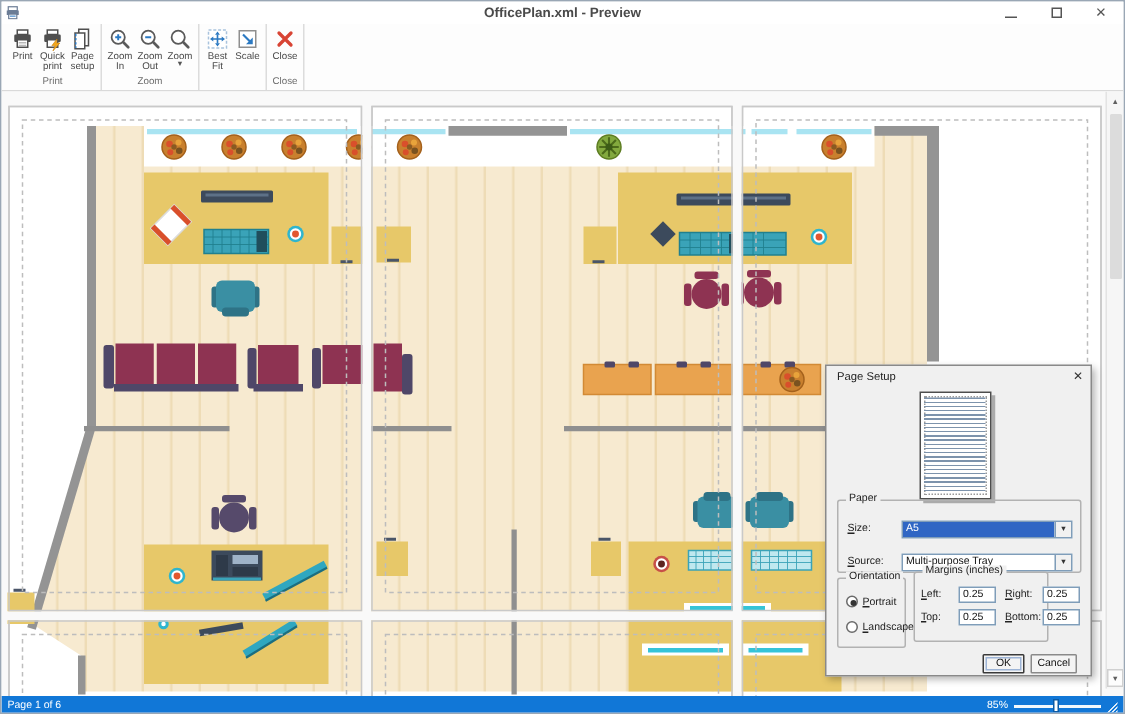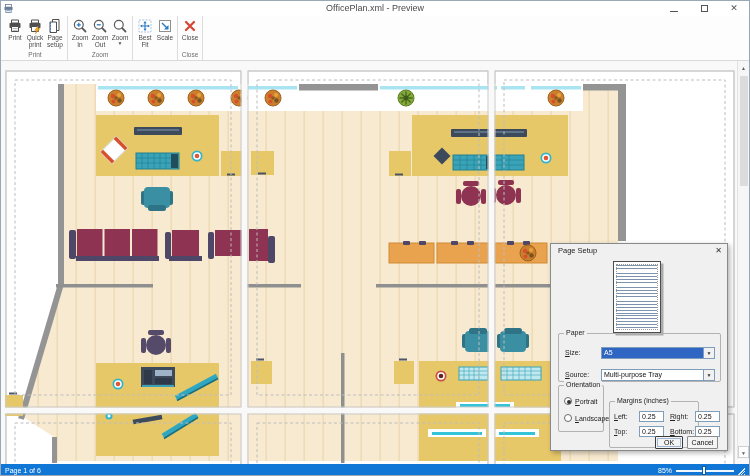--- a/index.html
+++ b/index.html
@@ -1,21 +1,21 @@
 <!DOCTYPE html>
 <html><head>
 <meta charset="utf-8">
 <style>
   html,body{margin:0;padding:0;background:#dfe3e8;}
   *{box-sizing:border-box;font-family:"Liberation Sans",sans-serif;}
   .window{position:relative;width:750px;height:476px;background:#fff;border:1px solid #9aa7b5;overflow:hidden;}
   
   .titlebar{position:relative;height:15px;background:#fff;display:flex;align-items:center;}
   .title-icon{position:absolute;left:3px;top:3px;width:9px;height:9px;}
-  .title-text{flex:1;text-align:center;font-size:9px;color:#4a4a4a;line-height:15px;}
+  .title-text{flex:1;text-align:center;font-size:9px;color:#4a4a4a;line-height:15px;font-weight:bold;}
   .winbtns{position:absolute;right:0;top:0;height:15px;display:flex;}
   .winbtn{width:30px;height:15px;display:flex;align-items:center;justify-content:center;color:#555;}
   .glyph-min{width:8px;height:1px;background:#555;margin-top:5px;}
   .glyph-max{width:7px;height:7px;border:1px solid #555;}
   .glyph-close{font-size:9px;line-height:9px;color:#555;}
   
   .toolbar{height:45px;border-bottom:1px solid #d9d9d9;display:flex;background:#fdfdfd;padding-left:2px;}
   .tgroup{display:flex;flex-direction:column;border-right:1px solid #dcdcdc;padding:0 2px;}
   .tbtns{display:flex;flex:1;}
   .tbtn{width:20px;display:flex;flex-direction:column;align-items:center;padding-top:2px;cursor:default;}
@@ -472,21 +472,21 @@
         <div class="radio-row" style="left:5px;top:11px;">
           <span class="radio checked"></span>
           <span class="rlabel"><u>P</u>ortrait</span>
         </div>
         <div class="radio-row" style="left:5px;top:28px;">
           <span class="radio"></span>
           <span class="rlabel"><u>L</u>andscape</span>
         </div>
       </div>
 
-      <div class="fs" style="left:58px;top:157px;width:90px;height:47px;padding-left:28px;">
+      <div class="fs" style="left:58px;top:137px;width:90px;height:47px;padding-left:28px;">
         <span class="fs-legend">Margins (inches)</span>
         <span class="flabel" style="left:4px;top:11px;"><u>L</u>eft:</span>
         <input class="mtext" style="left: 29px; top: 9px;" value="0.25">
         <span class="flabel" style="left:60px;top:11px;"><u>R</u>ight:</span>
         <input class="mtext" style="left: 85px; top: 9px;" value="0.25">
         <span class="flabel" style="left:4px;top:26px;"><u>T</u>op:</span>
         <input class="mtext" style="left: 29px; top: 24px;" value="0.25">
         <span class="flabel" style="left:60px;top:26px;"><u>B</u>ottom:</span>
         <input class="mtext" style="left: 85px; top: 24px;" value="0.25">
       </div>

